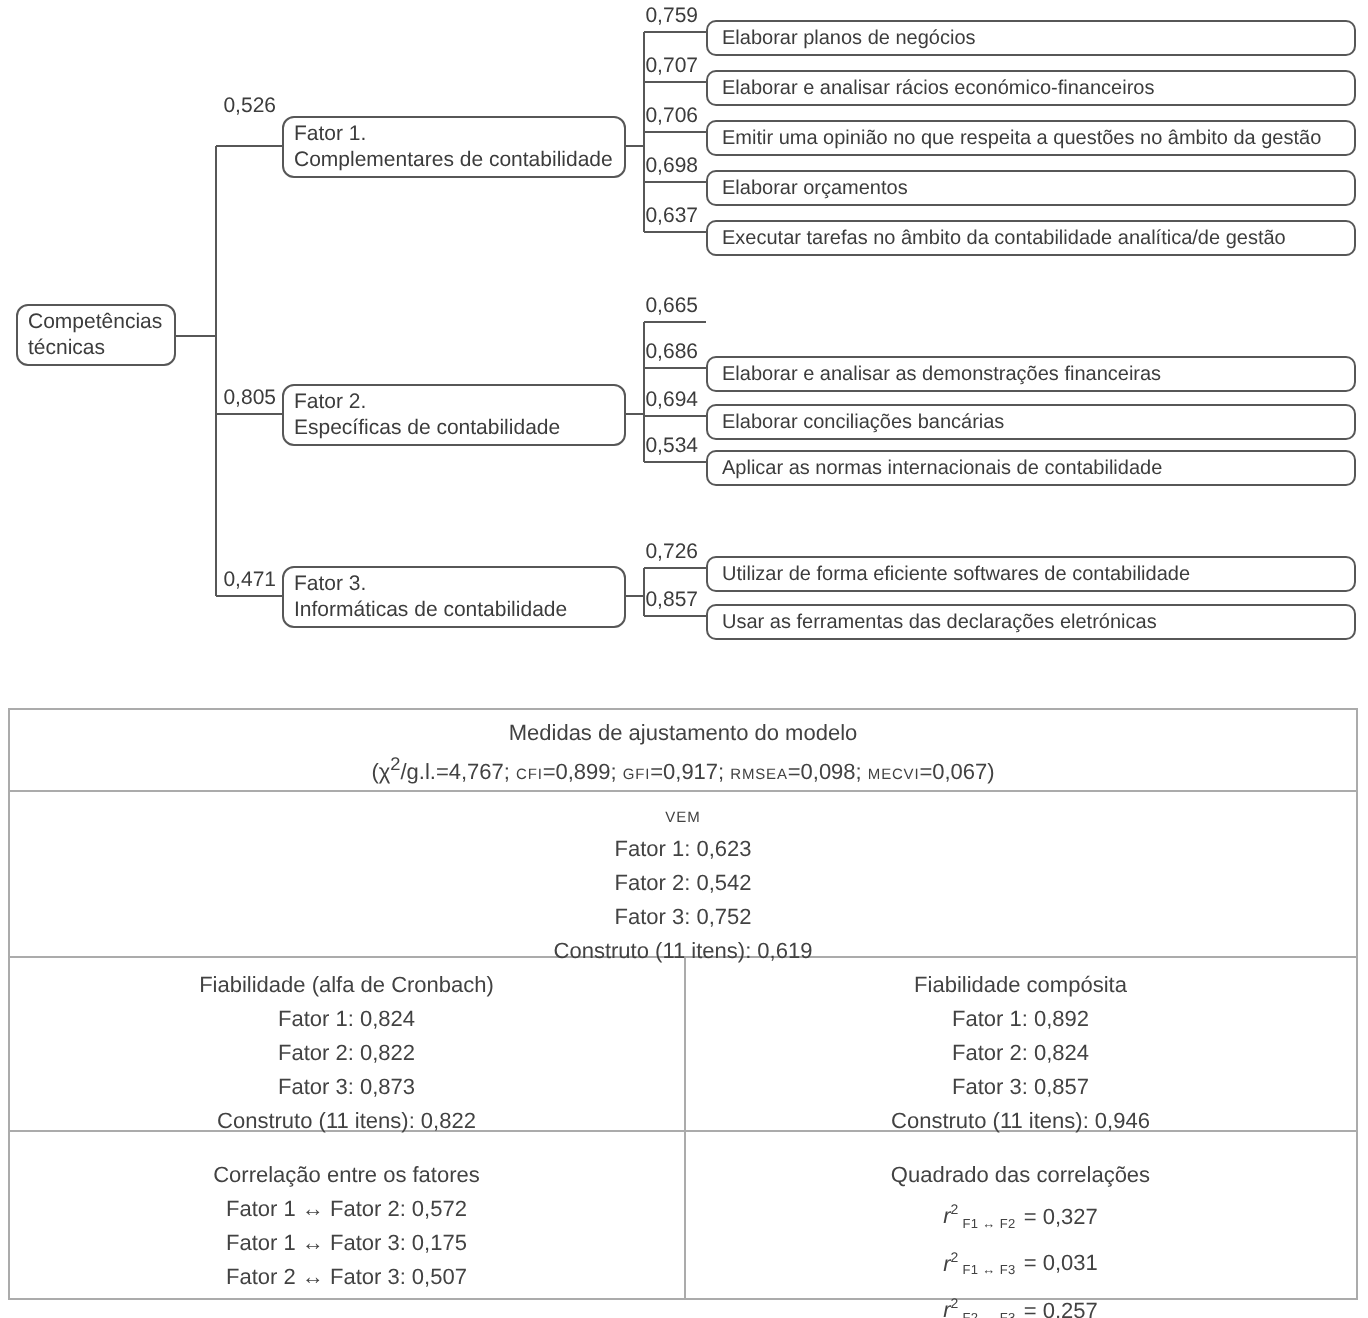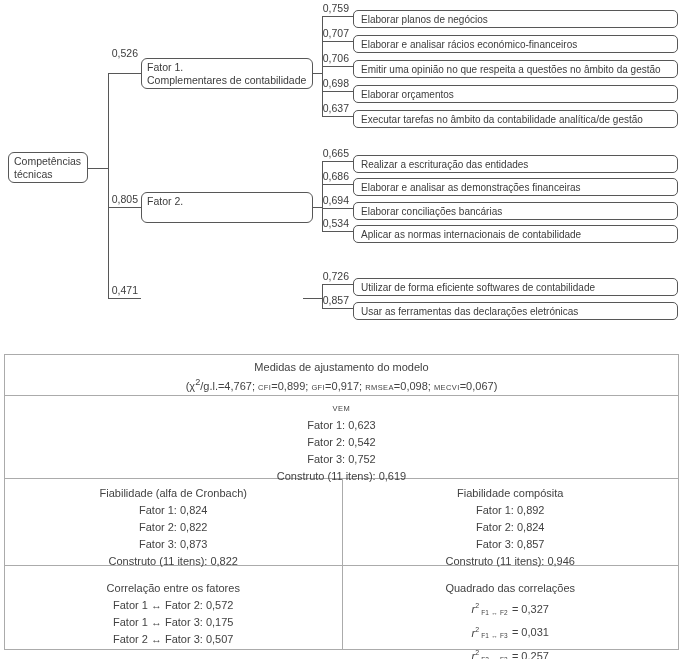--- a/index.html
+++ b/index.html
@@ -66,38 +66,42 @@
   <div class="load fload" style="top:48px">0,526</div>
   <div class="load fload" style="top:194px">0,805</div>
   <div class="load fload" style="top:285px">0,471</div>
 
   <div class="box factor-box" style="top:58px">
     <span>Fator 1.</span>
     <span>Complementares de contabilidade</span>
   </div>
   <div class="box factor-box" style="top:192px">
     <span>Fator 2.</span>
+    <span>Específicas de contabilidade</span>
+  </div>
+  <div class="box factor-box" style="top:283px">
+    <span>Fator 3.</span>
+    <span>Informáticas de contabilidade</span>
   </div>
 
   <div class="load iload" style="top:3px">0,759</div>
   <div class="load iload" style="top:28px">0,707</div>
   <div class="load iload" style="top:53px">0,706</div>
   <div class="load iload" style="top:78px">0,698</div>
   <div class="load iload" style="top:103px">0,637</div>
   <div class="box item-box" style="top:10px"><span>Elaborar planos de negócios</span></div>
   <div class="box item-box" style="top:35px"><span>Elaborar e analisar rácios económico-financeiros</span></div>
   <div class="box item-box" style="top:60px"><span>Emitir uma opinião no que respeita a questões no âmbito da gestão</span></div>
   <div class="box item-box" style="top:85px"><span>Elaborar orçamentos</span></div>
   <div class="box item-box" style="top:110px"><span>Executar tarefas no âmbito da contabilidade analítica/de gestão</span></div>
 
   <div class="load iload" style="top:148px">0,665</div>
   <div class="load iload" style="top:171px">0,686</div>
   <div class="load iload" style="top:195px">0,694</div>
   <div class="load iload" style="top:218px">0,534</div>
-  <div class="box item-box" style="top:155px"><span>Realizar a escrituração das entidades</span></div>
   <div class="box item-box" style="top:178px"><span>Elaborar e analisar as demonstrações financeiras</span></div>
   <div class="box item-box" style="top:202px"><span>Elaborar conciliações bancárias</span></div>
   <div class="box item-box" style="top:225px"><span>Aplicar as normas internacionais de contabilidade</span></div>
 
   <div class="load iload" style="top:271px">0,726</div>
   <div class="load iload" style="top:295px">0,857</div>
   <div class="box item-box" style="top:302px"><span>Usar as ferramentas das declarações eletrónicas</span></div>
   <div class="box item-box" style="top:278px"><span>Utilizar de forma eficiente softwares de contabilidade</span></div>
 
   <div class="fit-table">

